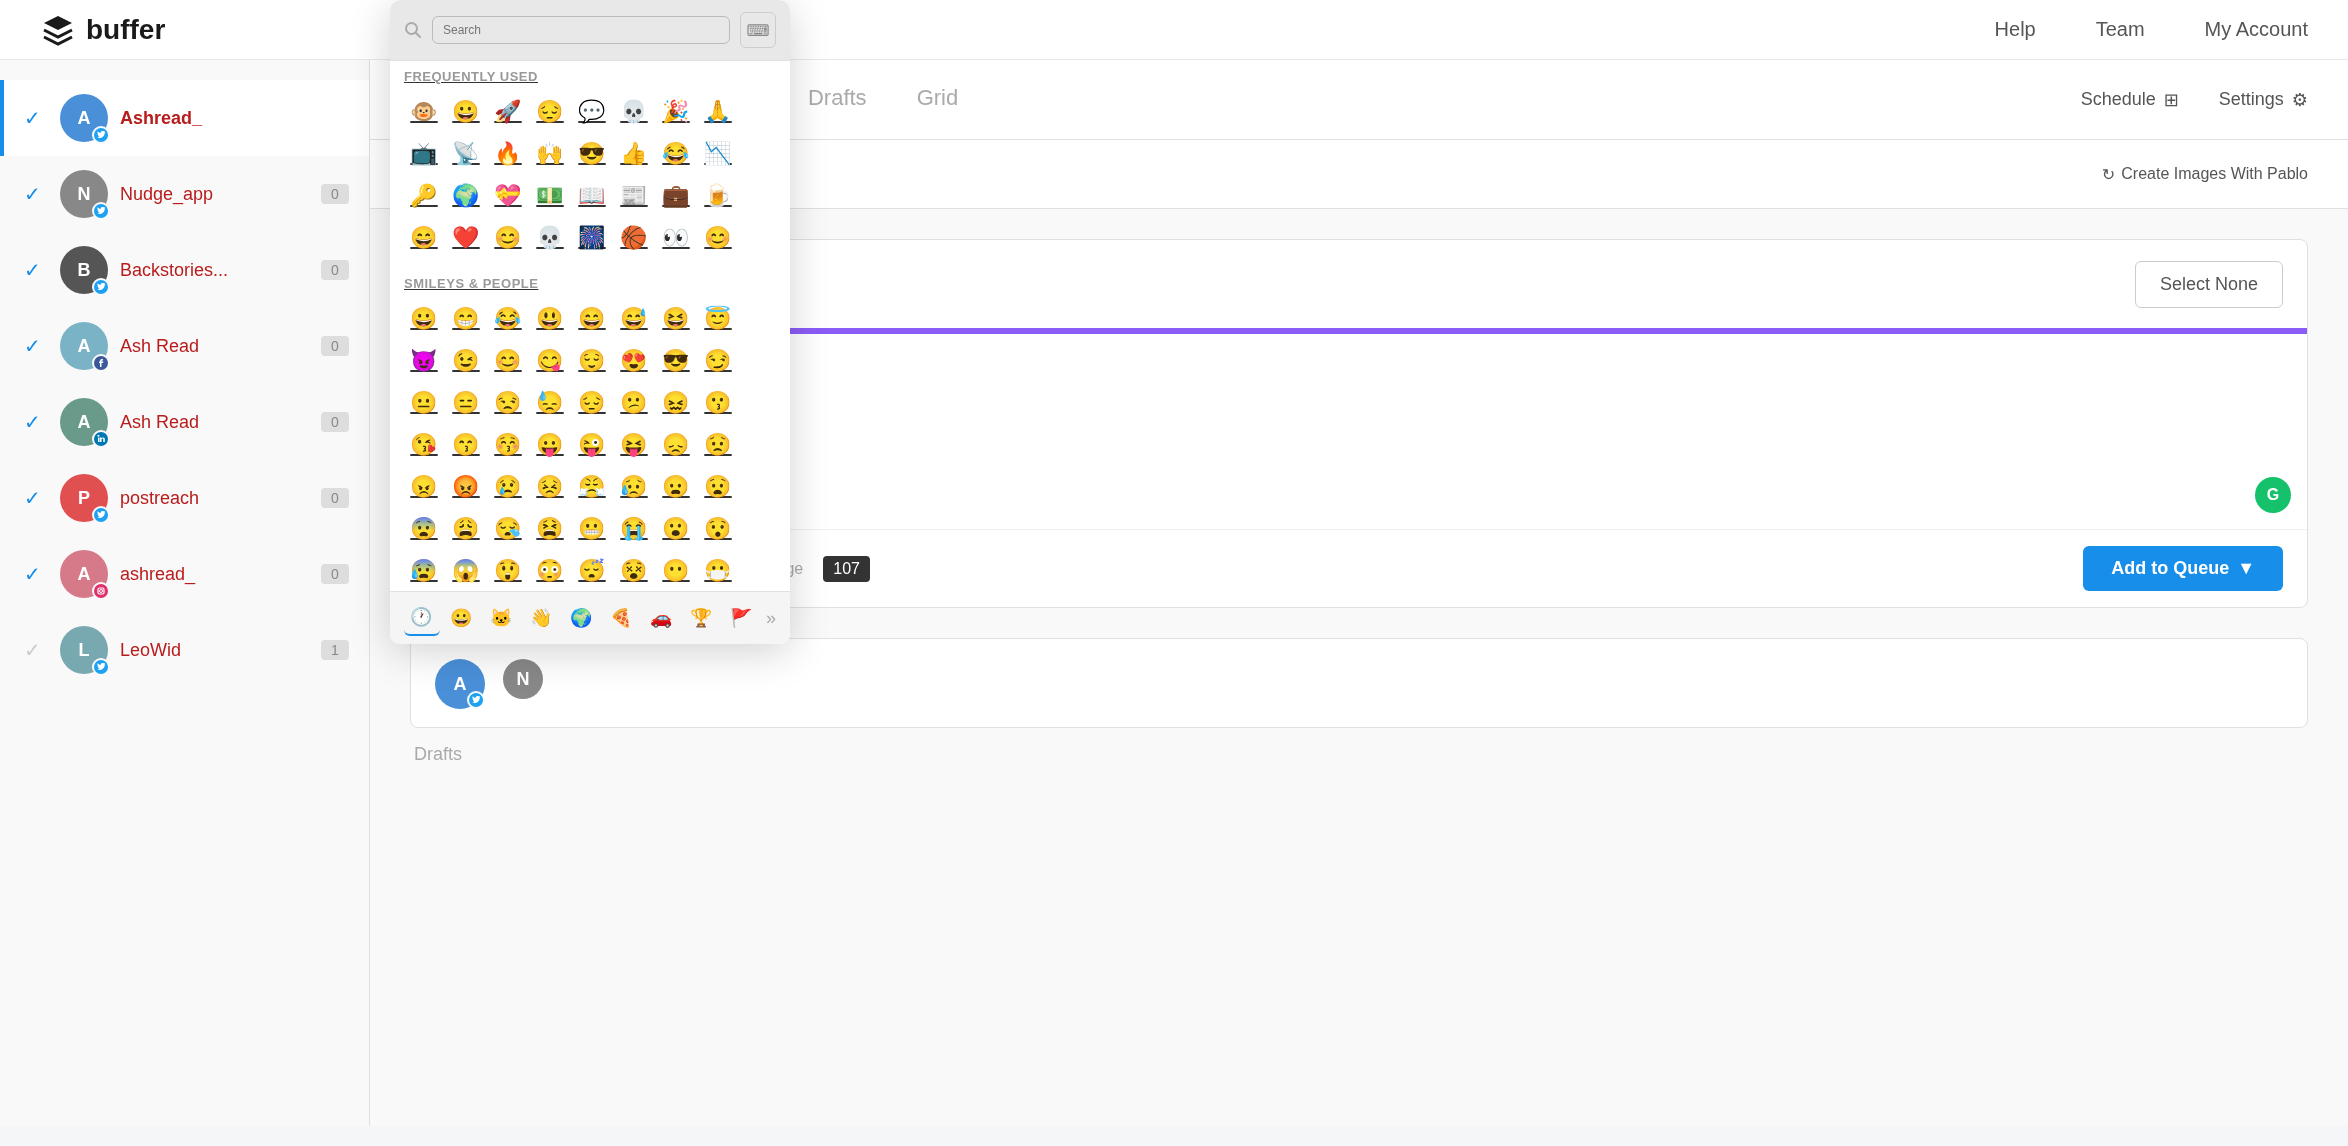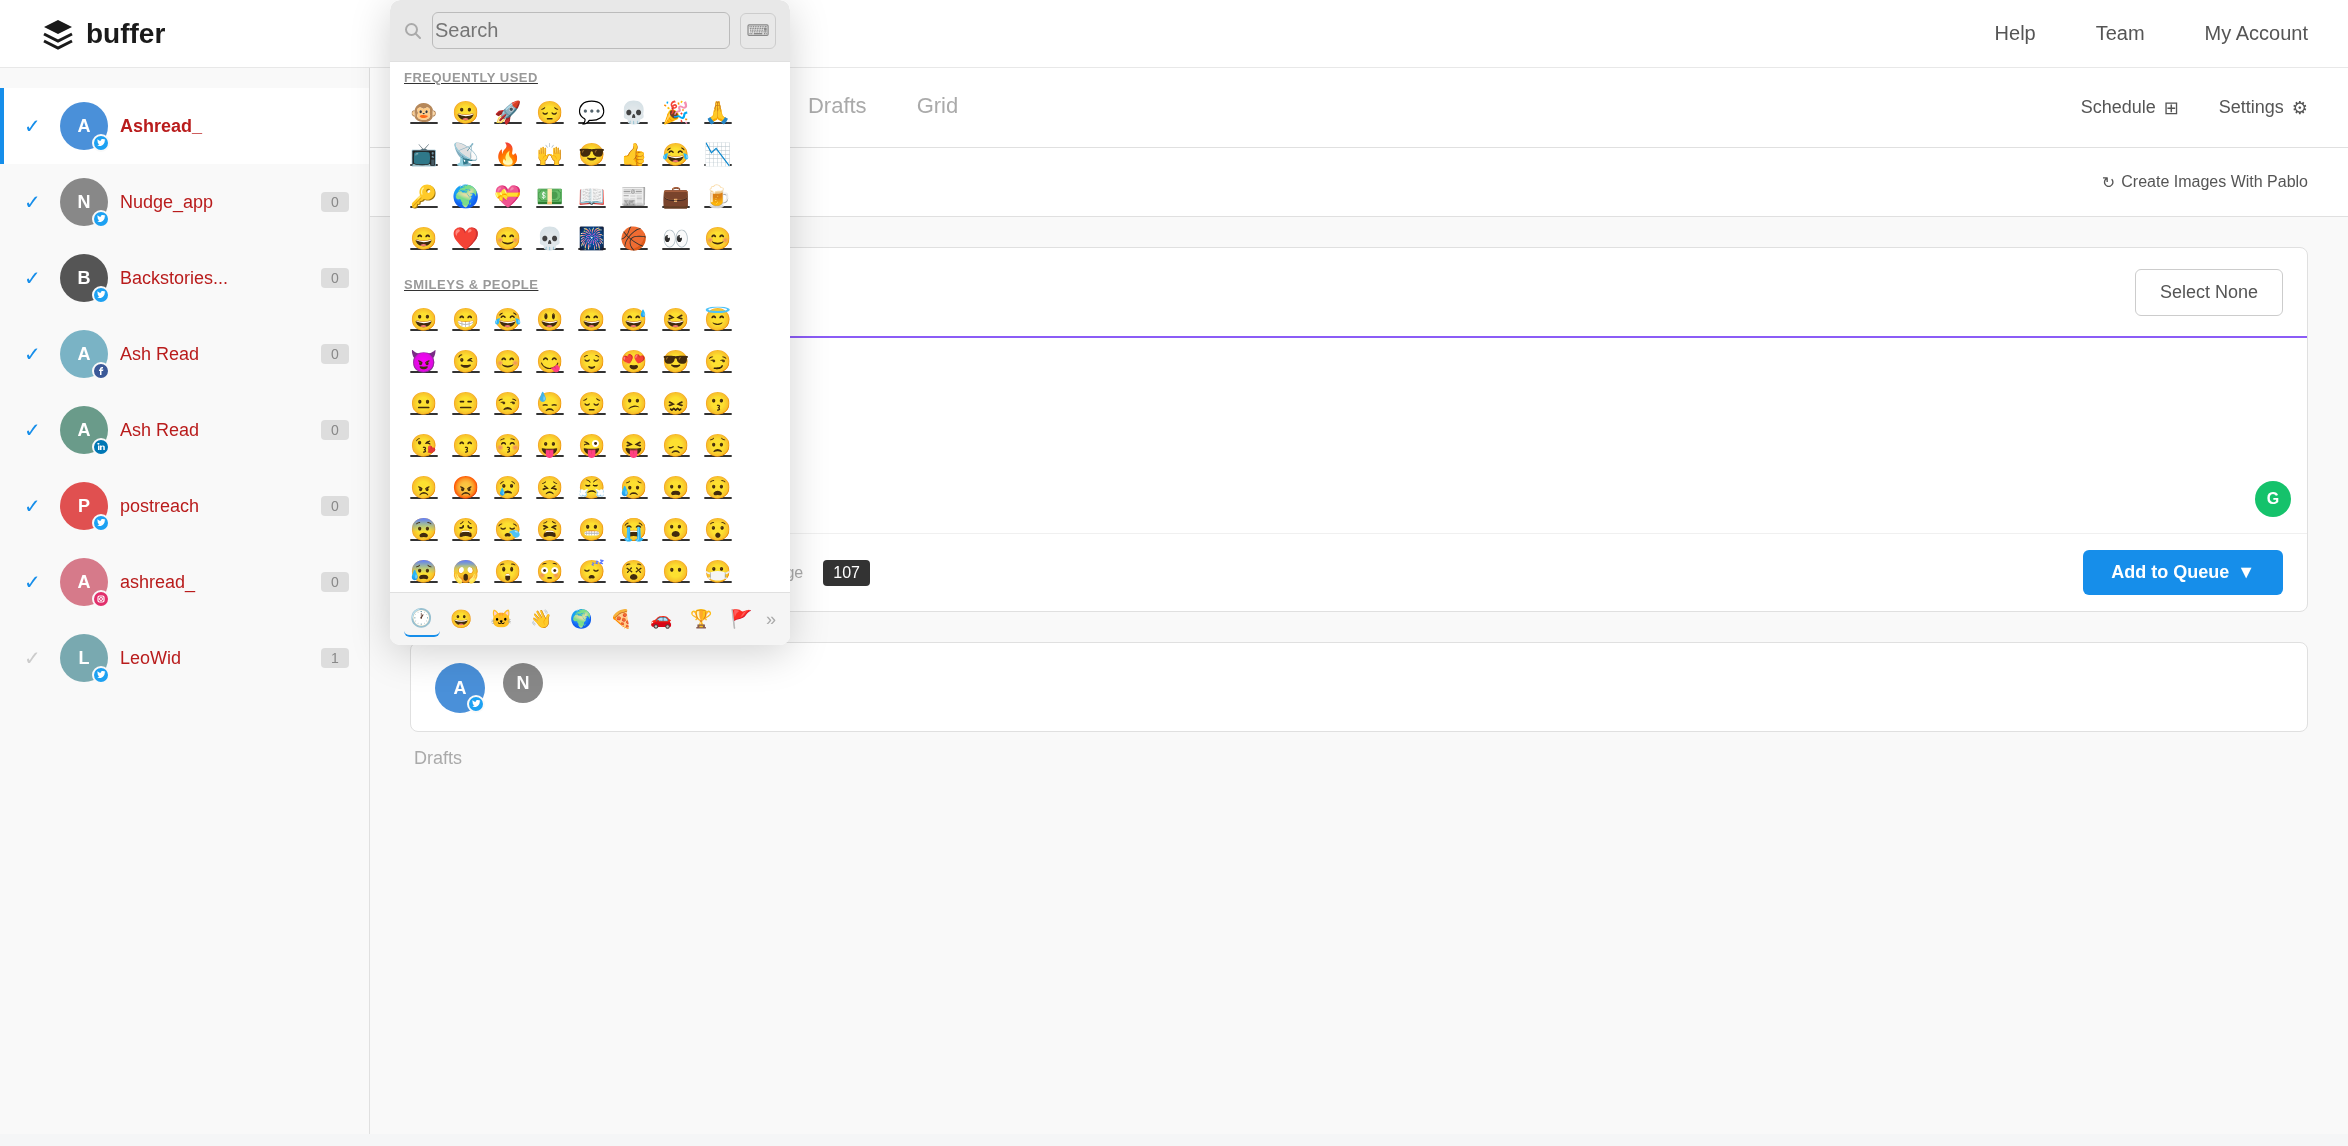--- a/index.html
+++ b/index.html
@@ -1,21 +1,21 @@
 <!DOCTYPE html>
 <html><head>
   <meta charset="utf-8">
   <style>
     * { box-sizing: border-box; margin: 0; padding: 0; }
     body { font-family: -apple-system, BlinkMacSystemFont, 'Segoe UI', sans-serif; background: #f5f6f7; color: #333; overflow: hidden; }
 
     
     .header {
       display: flex; align-items: center; justify-content: space-between;
-      background: #fff; height: 68px; padding: 0 40px;
+      background: #fff; height: 60px; padding: 0 40px;
       border-bottom: 1px solid #e8e8e8; position: relative; z-index: 10;
     }
     .header-logo { display: flex; align-items: center; gap: 10px; }
     .header-logo-icon { width: 36px; height: 36px; }
     .header-logo-text { font-size: 28px; font-weight: 700; color: #1a1a1a; }
     .header-nav { display: flex; align-items: center; gap: 60px; }
     .header-nav-item { font-size: 20px; color: #555; cursor: pointer; }
 
     
     .app-body { display: flex; height: calc(100vh - 80px); }
@@ -103,21 +103,21 @@
     
     .queue-area { flex: 1; overflow-y: auto; padding: 30px 40px; background: #f9f9f9; position: relative; }
 
     
     .post-composer {
       background: #fff; border: 1px solid #e0e0e0; border-radius: 8px;
       padding: 0; margin-bottom: 30px; position: relative;
     }
     .composer-top {
       display: flex; align-items: flex-end; gap: 20px; padding: 20px 24px;
-      border-bottom: 2px solid #8b5cf6;
+      border-bottom: 6px solid #8b5cf6;
     }
     .composer-input {
       flex: 1; border: none; outline: none; font-size: 18px; color: #aaa;
       cursor: text;
     }
     .select-none-btn {
       border: 1px solid #ccc; border-radius: 6px; padding: 12px 24px;
       font-size: 18px; color: #555; background: #fff; cursor: pointer;
       white-space: nowrap;
     }
@@ -512,21 +512,21 @@
 </div>
 
 <div class="emoji-picker-overlay">
   <div class="emoji-picker">
 
     <div class="emoji-search-bar">
       <svg width="18" height="18" viewBox="0 0 18 18" fill="none">
         <circle cx="7.5" cy="7.5" r="5.5" stroke="#aaa" stroke-width="2"></circle>
         <path d="M12 12L16 16" stroke="#aaa" stroke-width="2" stroke-linecap="round"></path>
       </svg>
-      <input type="text" style="background: transparent; border: 1px solid rgb(187, 187, 187); border-radius: 6px; padding: 6px 2px; font-size: 20px; width: 100%;" placeholder="Search">
+      <input type="text" style="background: transparent; border: 1px solid rgb(187, 187, 187); border-radius: 6px; padding: 6px 10px; font-size: 12px; width: 100%;" placeholder="Search">
       <div class="emoji-keyboard-icon">⌨</div>
     </div>
 
     <div class="emoji-section">
       <div class="emoji-section-title">FREQUENTLY USED</div>
       <div class="emoji-grid">
         <span class="emoji-cell">🐵</span>
         <span class="emoji-cell">😀</span>
         <span class="emoji-cell">🚀</span>
         <span class="emoji-cell">😔</span>

